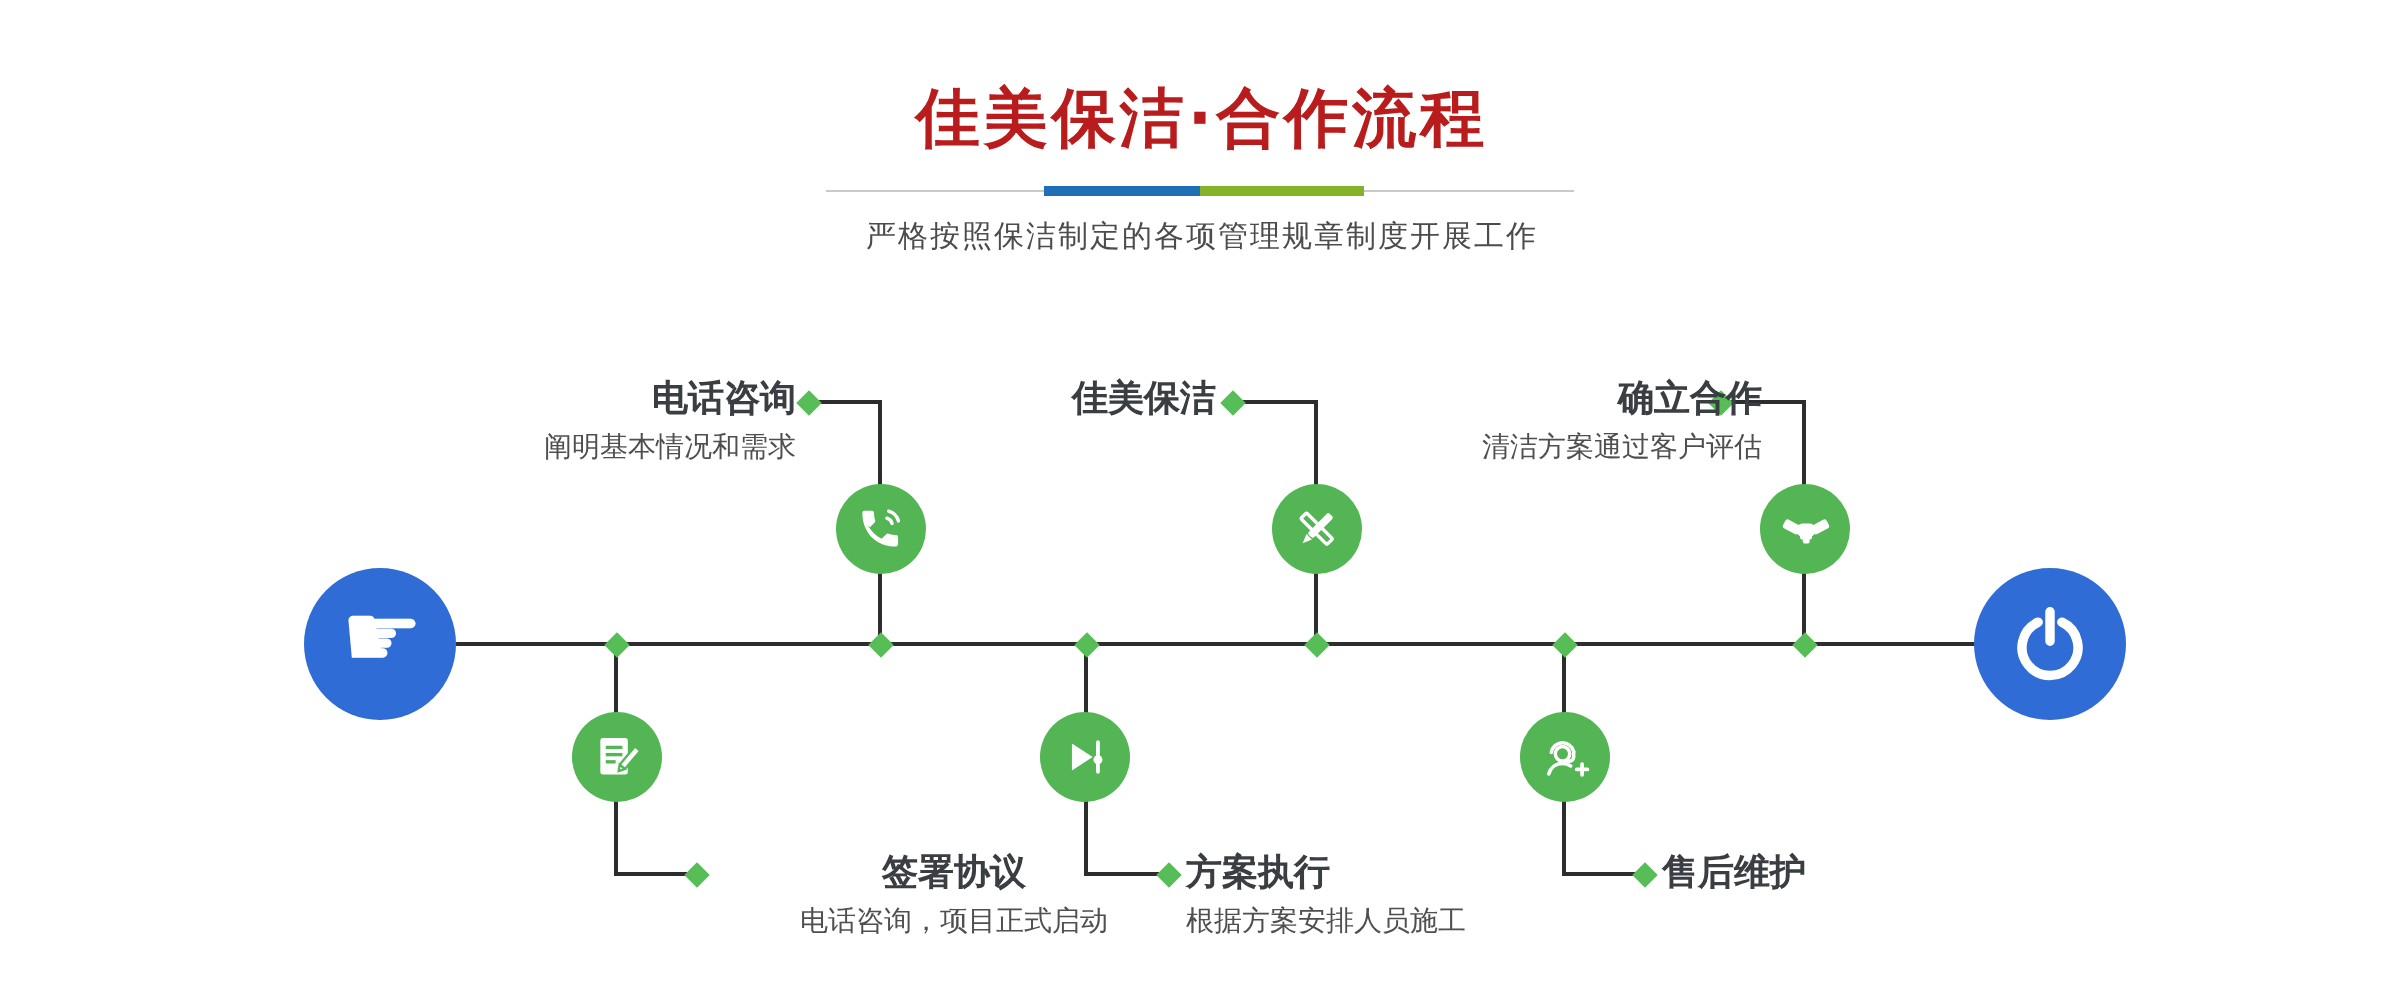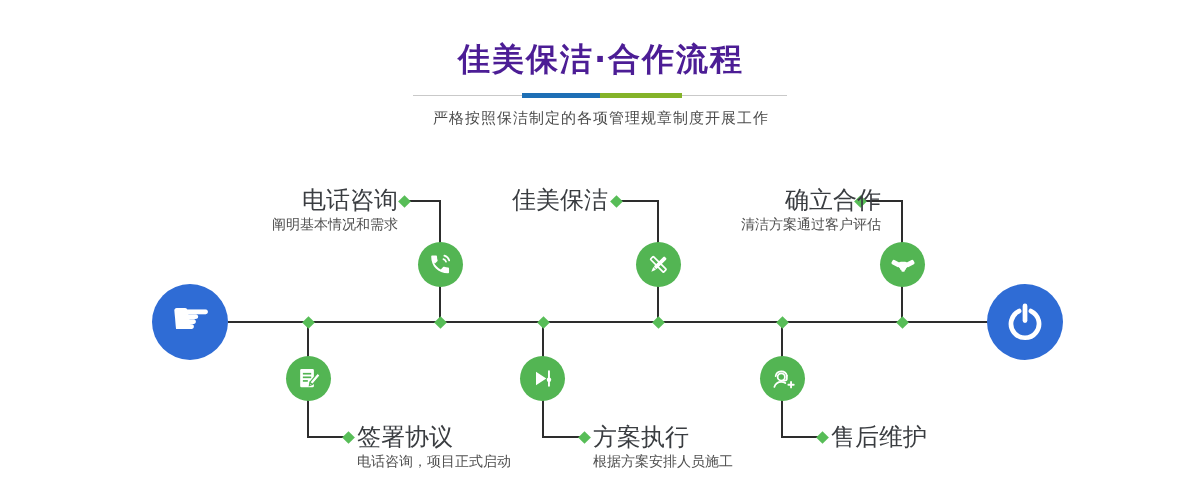--- a/index.html
+++ b/index.html
@@ -3,21 +3,21 @@
 <meta charset="utf-8">
 <style>
   * { margin:0; padding:0; box-sizing:border-box; }
   html,body { background:#ffffff; }
   body { font-family:"DejaVu Sans","Liberation Sans",sans-serif; }
   .canvas { position:relative; width:1202px; height:502px; background:#ffffff; overflow:hidden; }
   .abs { position:absolute; }
 
   
   .page-title { top:38px; left:0; width:1202px; text-align:center;
-    font-size:32px; font-weight:700; color:#4c1d95; letter-spacing:2px; white-space:nowrap; }
+    font-size:32px; font-weight:700; color:#b91c1c; letter-spacing:2px; white-space:nowrap; }
   .hairline { top:95px; left:413px; width:374px; height:1px; background:#c9c9c9; }
   .bar-blue { top:93px; left:522px; width:78px; height:5px; background:#1e6fb5; }
   .bar-green { top:93px; left:600px; width:82px; height:5px; background:#84b329; }
   .page-subtitle { top:109px; left:0; width:1202px; text-align:center;
     font-size:15px; color:#4c4c4c; letter-spacing:1px; white-space:nowrap; }
 
   
   .line { background:#2d2d2d; z-index:1; }
   .hline { height:2px; }
   .vline { width:2px; }
@@ -29,21 +29,21 @@
   .gcircle { width:45px; height:45px; border-radius:50%; background:#53b553;
     display:flex; align-items:center; justify-content:center; z-index:3; }
   .bcircle { width:76px; height:76px; border-radius:50%; background:#2f6cd5;
     display:flex; align-items:center; justify-content:center; z-index:3; }
   .hand-glyph { color:#ffffff; font-size:46px; line-height:1; transform:translate(1px,-4px); }
 
   
   .step-text { z-index:2; white-space:nowrap; }
   .step-text.top { text-align:right; }
   .step-text.bottom { text-align:left; }
-  .step-title { font-size:24px; font-weight:400; color:#3a3d41; line-height:24px; }
+  .step-title { font-size:18px; font-weight:700; color:#3a3d41; line-height:24px; }
   .step-desc { font-size:14px; color:#4f4f4f; line-height:20px; margin-top:2px; }
 </style>
 </head>
 <body>
 
 <div class="canvas">
 
   <div class="abs page-title">佳美保洁·合作流程</div>
   <div class="abs hairline"></div>
   <div class="abs bar-blue"></div>
@@ -159,21 +159,21 @@
     <div class="step-desc">阐明基本情况和需求</div>
   </div>
   <div class="abs step-text top" style="left:391px; top:188px; width:217px;">
     <div class="step-title">佳美保洁</div>
   </div>
   <div class="abs step-text top" style="left:664px; top:188px; width:217px;">
     <div class="step-title">确立合作</div>
     <div class="step-desc">清洁方案通过客户评估</div>
   </div>
 
-  <div class="abs step-text bottom" style="left:357px; top:425px; width:240px;">
+  <div class="abs step-text bottom" style="left:357px; top:425px; width:240px;text-align:center;">
     <div class="step-title">签署协议</div>
     <div class="step-desc">电话咨询，项目正式启动</div>
   </div>
   <div class="abs step-text bottom" style="left:593px; top:425px; width:240px;">
     <div class="step-title">方案执行</div>
     <div class="step-desc">根据方案安排人员施工</div>
   </div>
   <div class="abs step-text bottom" style="left:831px; top:425px; width:260px;">
     <div class="step-title">售后维护</div>
   </div>

